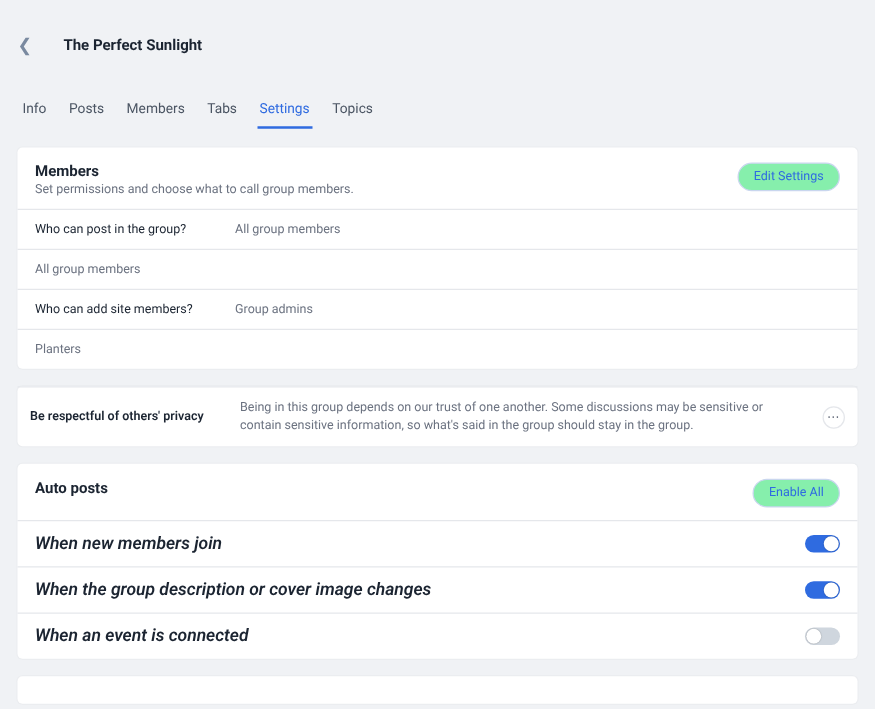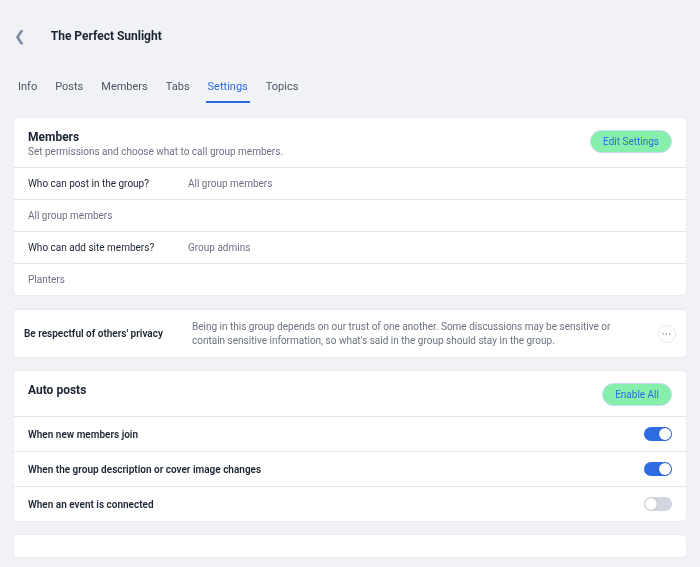--- a/index.html
+++ b/index.html
@@ -27,21 +27,21 @@
   .card-head .titles h2{font-size:12px;font-weight:700;margin:0 0 2px 0;}
   .card-head .titles p{font-size:10px;color:var(--muted);margin:0;}
   .pill-btn{border:1px solid #c9d6ee;background:#86efac;color:var(--accent);font-size:10px;padding:5px 12px;border-radius:14px;cursor:pointer;white-space:nowrap;}
   .rows .row{display:flex;align-items:center;justify-content:flex-start;border-top:1px solid var(--line);padding:10px 14px;font-size:10px;}
   .rows .row .label{width:160px;color:var(--text);font-weight:400;}
   .rows .row .value{color:var(--muted);}
   .rule-row{display:flex;align-items:center;gap:18px;border-top:1px solid var(--line);padding:10px 10px;font-size:10px;}
   .rule-row .rule-title{font-weight:600;flex:0 0 150px;}
   .rule-row .rule-body{color:var(--muted);flex:1;line-height:1.35;}
   .more-btn{flex:0 0 auto;width:18px;height:18px;border:1px solid var(--line);border-radius:50%;display:flex;align-items:center;justify-content:center;color:var(--muted);font-size:10px;cursor:pointer;letter-spacing:1px;}
-  .toggle-row{display:flex;align-items:center;justify-content:space-between;border-top:1px solid var(--line);padding:10px 14px;font-size:10px;}
+  .toggle-row{display:flex;align-items:center;justify-content:space-between;border-top:1px solid var(--line);padding:10px 14px;font-size:14px;font-style:italic;}
   .toggle-row .t-label{font-weight:600;}
   .toggle{width:28px;height:14px;border-radius:8px;position:relative;cursor:pointer;}
   .toggle::after{content:"";position:absolute;top:1px;width:12px;height:12px;background:#fff;border-radius:50%;box-shadow:0 0 1px rgba(0,0,0,.4);}
   .toggle.on{background:var(--accent);} .toggle.on::after{right:1px;}
   .toggle.off{background:var(--toggle-off);} .toggle.off::after{left:1px;}
 </style>
 </head>
 <body>
 
 <div class="page">

